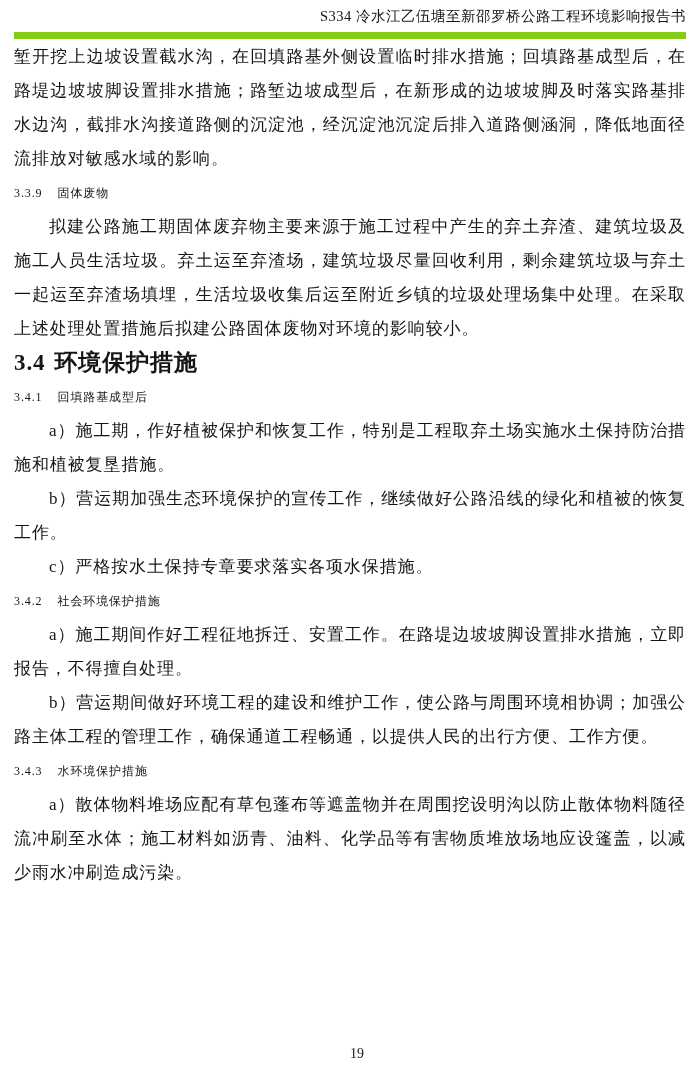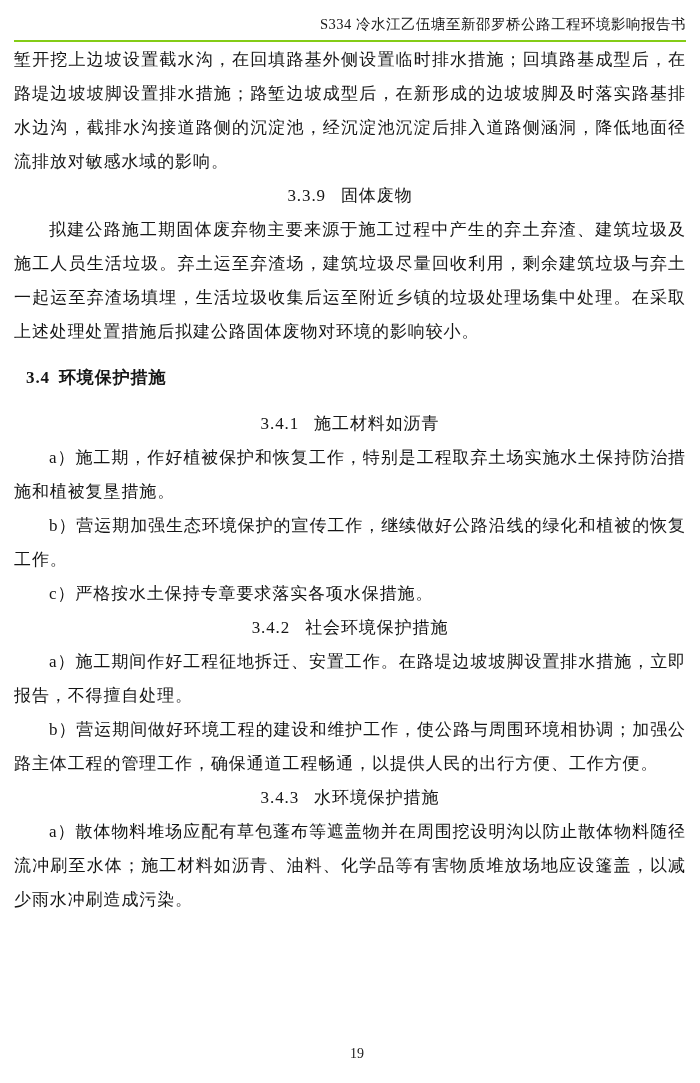--- a/index.html
+++ b/index.html
@@ -12,23 +12,23 @@
     width: 700px;
     height: 1083px;
     background: #ffffff;
     color: #111111;
     font-family: "Liberation Serif", "DejaVu Serif", serif;
     box-sizing: border-box;
     overflow: hidden;
   }
   .page-header {
     margin: 0 14px;
-    padding-top: 14px;
+    padding-top: 6px;
     padding-bottom: 5px;
-    border-bottom: 2px solid #84cc16;
+    border-bottom: 7px solid #84cc16;
     text-align: right;
     font-size: 14.5px;
     line-height: 21px;
     letter-spacing: 0.5px;
     color: #161616;
   }
   .content {
     margin: 0 14px;
     padding-top: 1px;
     font-size: 17px;
@@ -37,32 +37,32 @@
     letter-spacing: 0.9px;
     color: #151515;
   }
   .content p {
     margin: 0;
   }
   .content p.indent {
     text-indent: 35px;
   }
   .sec-h2 {
-    margin: 12px;
-    font-size: 17px;
+    margin: 0;
+    font-size: 23px;
     font-weight: bold;
     line-height: 34px;
     text-align: left;
   }
   .sec-h3 {
     margin: 0;
-    font-size: 17px;
+    font-size: 12px;
     font-weight: normal;
     line-height: 34px;
-    text-align: center;
+    text-align: left;
   }
   .sec-h2 .sec-num { margin-right: 9px; }
   .sec-h3 .sec-num { margin-right: 15px; }
   .page-footer {
     position: absolute;
     left: 7px;
     top: 1044px;
     width: 100%;
     text-align: center;
     font-size: 14px;
@@ -87,21 +87,21 @@
       <span class="sec-num">3.3.9</span><span>固体废物</span>
     </h3>
 
     <p class="indent">拟建公路施工期固体废弃物主要来源于施工过程中产生的弃土弃渣、建筑垃圾及施工人员生活垃圾。弃土运至弃渣场，建筑垃圾尽量回收利用，剩余建筑垃圾与弃土一起运至弃渣场填埋，生活垃圾收集后运至附近乡镇的垃圾处理场集中处理。在采取上述处理处置措施后拟建公路固体废物对环境的影响较小。</p>
 
     <h2 class="sec-h2">
       <span class="sec-num">3.4</span><span>环境保护措施</span>
     </h2>
 
     <h3 class="sec-h3">
-      <span class="sec-num">3.4.1</span><span>施工材料如沥青</span>
+      <span class="sec-num">3.4.1</span><span>回填路基成型后</span>
     </h3>
 
     <p class="indent">a）施工期，作好植被保护和恢复工作，特别是工程取弃土场实施水土保持防治措施和植被复垦措施。</p>
 
     <p class="indent">b）营运期加强生态环境保护的宣传工作，继续做好公路沿线的绿化和植被的恢复工作。</p>
 
     <p class="indent">c）严格按水土保持专章要求落实各项水保措施。</p>
 
     <h3 class="sec-h3">
       <span class="sec-num">3.4.2</span><span>社会环境保护措施</span>

